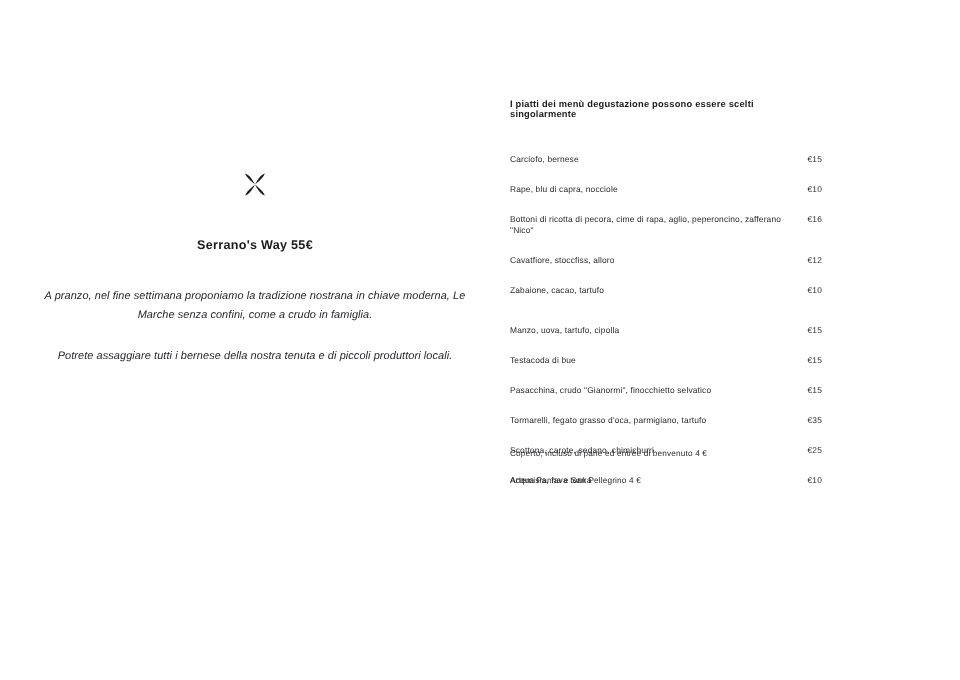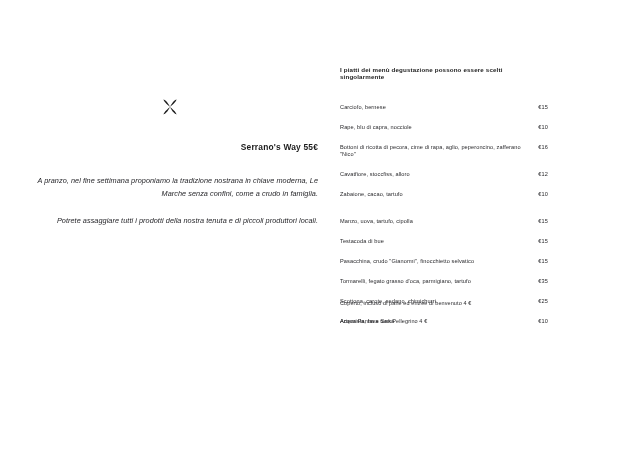--- a/index.html
+++ b/index.html
@@ -17,23 +17,23 @@
   }
   .page {
     position: absolute;
     inset: 0;
   }
 
   
   .left-col {
     position: absolute;
     left: 22px;
-    top: 96px;
+    top: 112px;
     width: 296px;
-    text-align: right;
+    text-align: center;
   }
   .logo-mark {
     width: 22px;
     height: 22px;
     margin: 0 auto 24px auto;
     position: relative;
   }
   .logo-mark svg { display: block; }
 
   .menu-title {
@@ -120,21 +120,21 @@
         <path d="M11 11 C6.5 7.2 5.2 5.6 4.4 3.6 C6.6 4.4 8.3 5.8 11 11 Z" fill="#1b1b1b"></path>
         <path d="M11 11 C15.5 7.2 16.8 5.6 17.6 3.6 C15.4 4.4 13.7 5.8 11 11 Z" fill="#1b1b1b"></path>
         <path d="M11 11 C6.5 14.8 5.2 16.4 4.4 18.4 C6.6 17.6 8.3 16.2 11 11 Z" fill="#1b1b1b"></path>
         <path d="M11 11 C15.5 14.8 16.8 16.4 17.6 18.4 C15.4 17.6 13.7 16.2 11 11 Z" fill="#1b1b1b"></path>
       </svg>
     </div>
 
     <h1 class="menu-title">Serrano's Way 55€</h1>
 
     <p class="intro-p">A pranzo, nel fine settimana proponiamo la tradizione nostrana in chiave moderna, Le Marche senza confini, come a crudo in famiglia.</p>
-    <p class="intro-p second">Potrete assaggiare tutti i prodotti della nostra tenuta e di piccoli produttori locali.</p>
+    <p class="intro-p second">Potrete assaggiare tutti i bernese della nostra tenuta e di piccoli produttori locali.</p>
   </div>
 
   <div class="right-col">
 
     <div class="right-heading">I piatti dei menù degustazione possono essere scelti singolarmente</div>
 
     <div class="dish-group">
       <div class="dish-row">
         <span class="dish-name">Carciofo, bernese</span>
         <span class="dish-price">€15</span>

